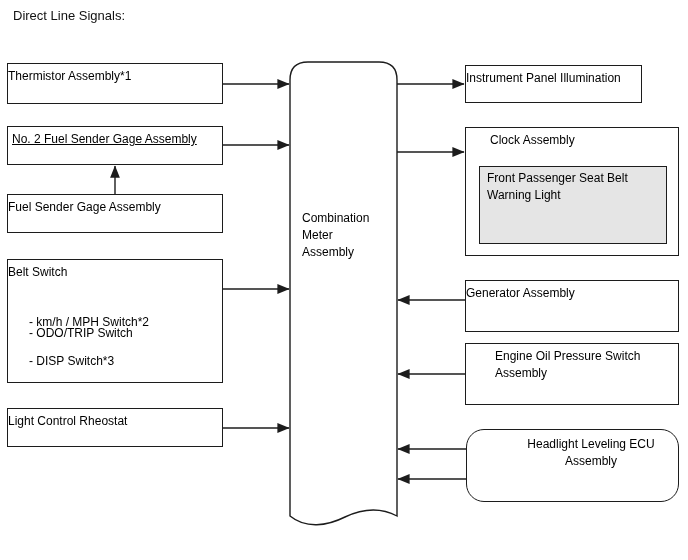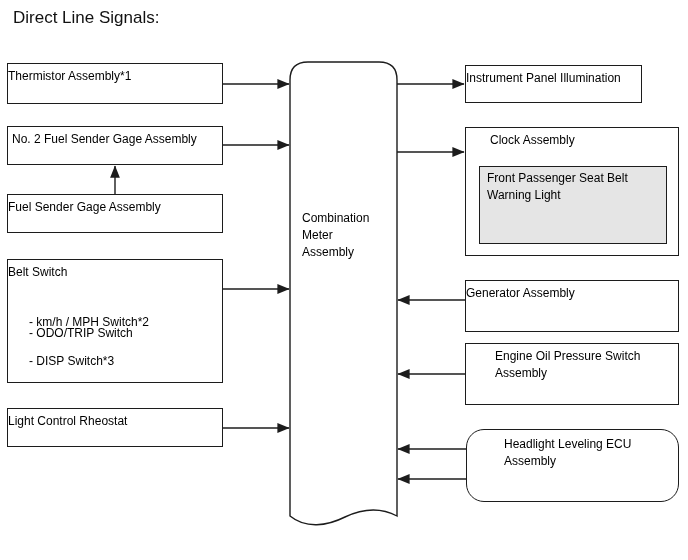--- a/index.html
+++ b/index.html
@@ -14,33 +14,33 @@
     overflow: hidden;
   }
   .overlay {
     position: absolute;
     left: 0; top: 0;
     width: 688px; height: 560px;
   }
   .diagram-title {
     position: absolute;
     left: 13px; top: 8px;
-    font-size: 17px;
+    font-size: 13px;
     color: #111111;
   }
   .box {
     position: absolute;
     border: 1.3px solid #1c1c1c;
     background: #ffffff;
     box-sizing: border-box;
     line-height: 17px;
   }
   .box .lbl { display: block; padding-top: 4px; }
   .center-txt { }
-  .left-pad4  { padding-left: 4px; text-align: left; }
+  .left-pad4  { padding-left: 4px; text-align: left; text-decoration: underline; }
   .multiline  { white-space: pre-line; }
   .trip-item  { position: absolute; left: 21px; }
   .center-label {
     position: absolute;
     left: 302px; top: 210px;
     width: 95px;
     line-height: 17px;
     white-space: pre-line;
   }
   .inner-box {
@@ -126,18 +126,18 @@
 
   <div class="box" style="left:465px; top:280px; width:214px; height:52px;">
     <span class="lbl center-txt">Generator Assembly</span>
   </div>
 
   <div class="box" style="left:465px; top:343px; width:214px; height:62px; padding:4px 0 0 29px;">
     <span class="multiline">Engine Oil Pressure Switch
 Assembly</span>
   </div>
 
-  <div class="box" style="left:466px; top:429px; width:213px; height:73px; border-radius:18px; padding:6px 0 0 37px;">
+  <div class="box" style="left:466px; top:429px; width:213px; height:73px; border-radius:18px; padding:6px 0 0 37px;text-align:center;">
     <span class="multiline">Headlight Leveling ECU
 Assembly</span>
   </div>
 
 </div>
 
 </body></html>

